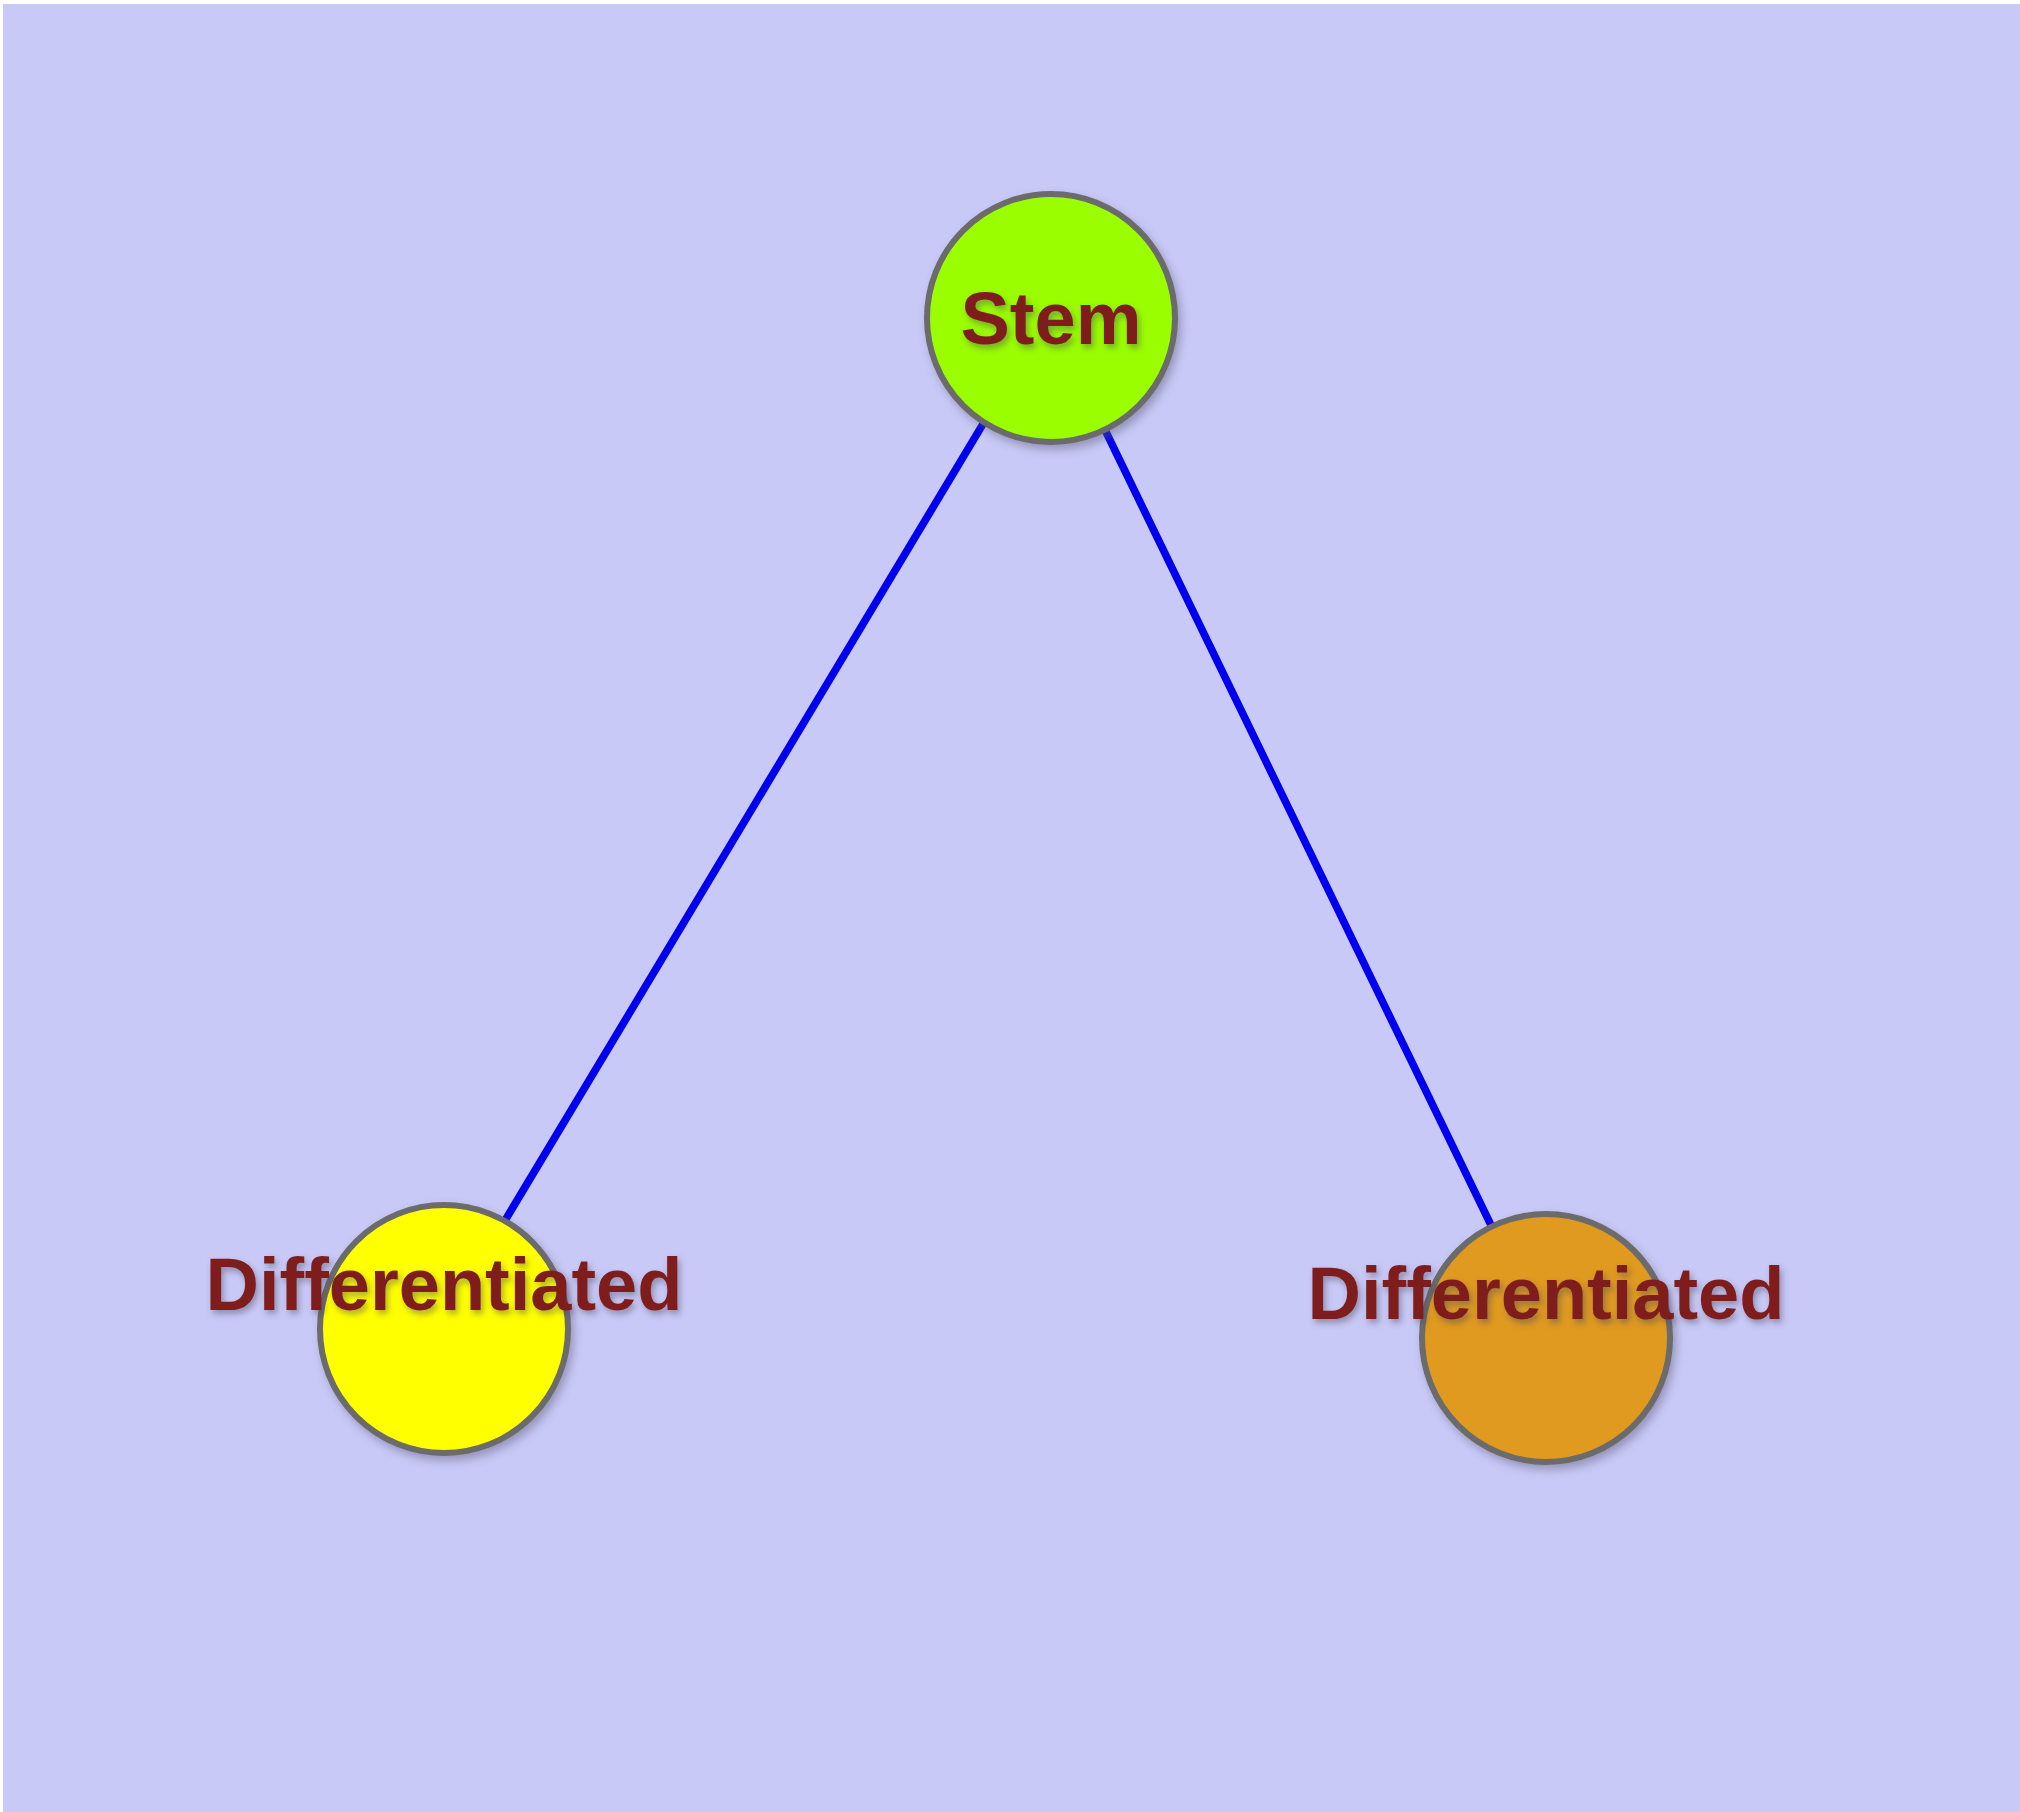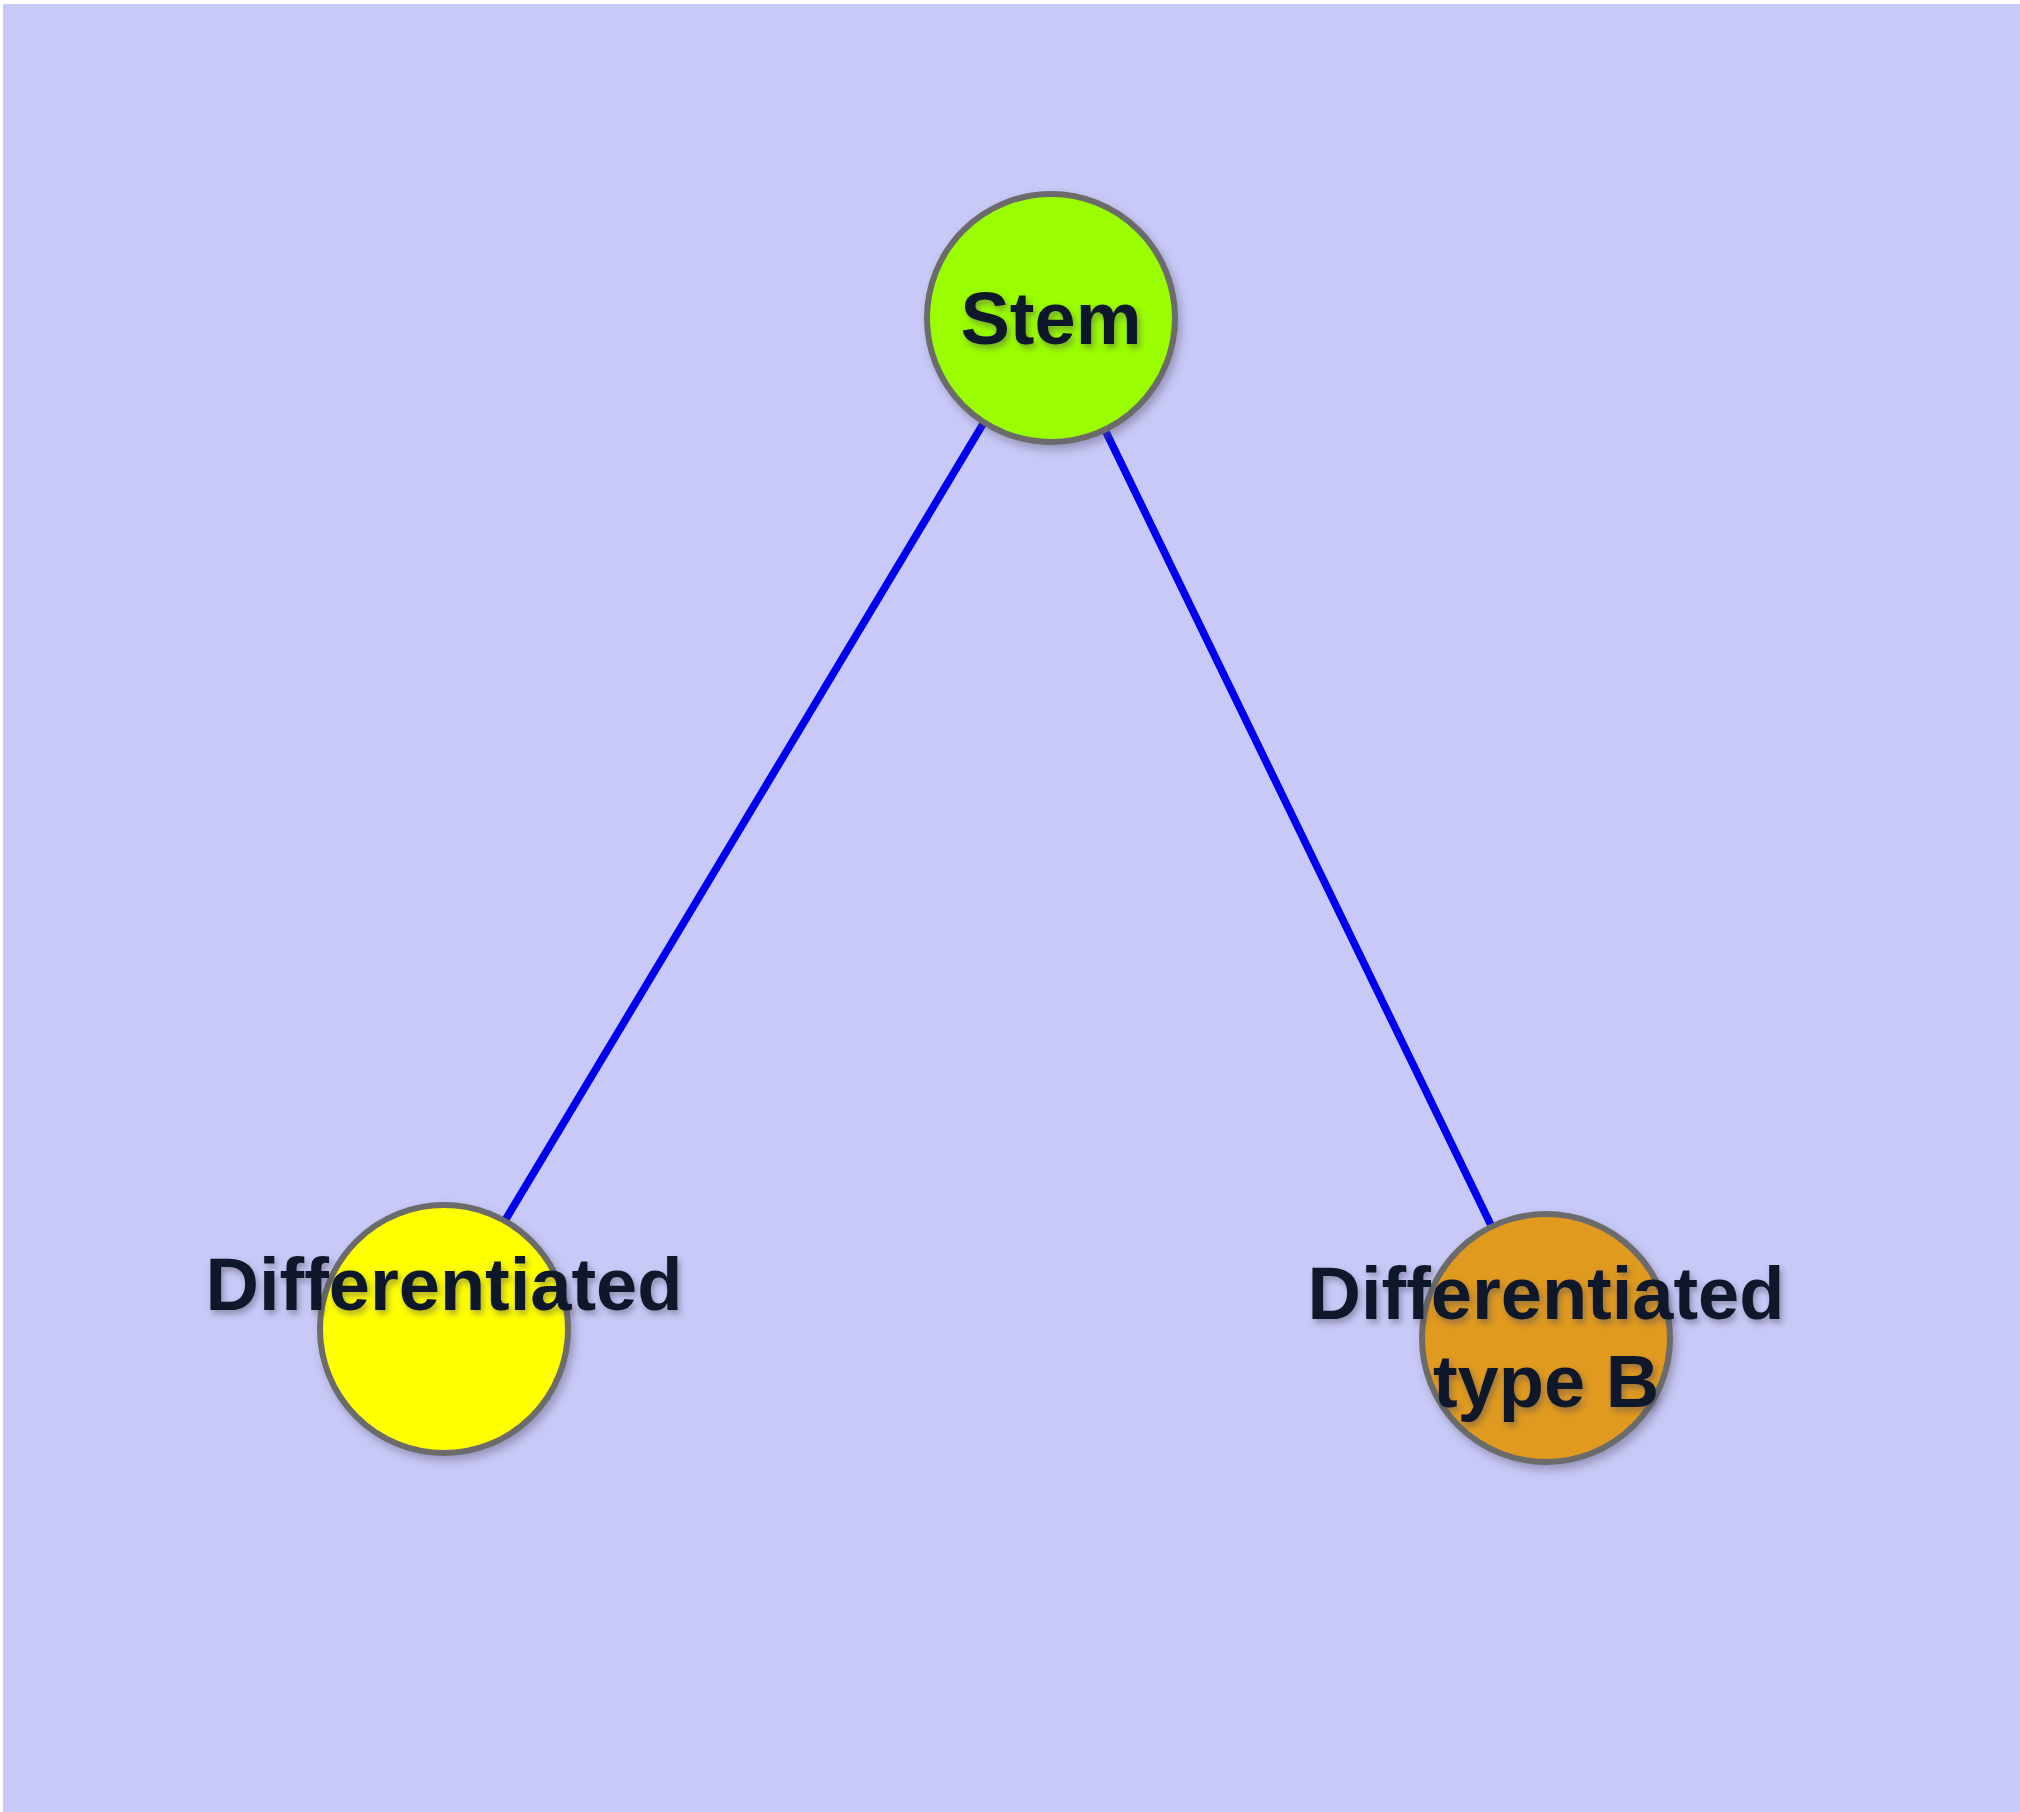--- a/index.html
+++ b/index.html
@@ -34,21 +34,21 @@
     box-sizing: border-box;
     box-shadow: 3.4px 5.1px 8.5px rgba(90, 90, 115, 0.45);
   }
   #node-stem   { left: 921px; top: 187px;  }
   #node-type-a { left: 314px;  top: 1198px; }
   #node-type-b { left: 1416px; top: 1207px; }
   .node-label {
     position: absolute;
     width: 763px;
     text-align: center;
-    color: #0f172a;
+    color: #7f1d1d;
     font-size: 74px;
     font-weight: bold;
     line-height: 88px;
     text-shadow: 2.5px 4.2px 6px rgba(70, 70, 90, 0.45);
     white-space: nowrap;
   }
   .node-label span { display: block; }
   .node-label span:empty { display: none; }
   #label-stem   { left: 667px;  top: 271px;  }
   #label-type-a { left: 60px;   top: 1237px; }
@@ -74,17 +74,16 @@
     <span>Stem</span>
 
   </div>
 
   <div class="node-label" id="label-type-a">
     <span>Differentiated</span>
   </div>
 
   <div class="node-label" id="label-type-b">
     <span>Differentiated</span>
-    <span>type B</span>
   </div>
 
 </div>
 
 
 </body></html>

